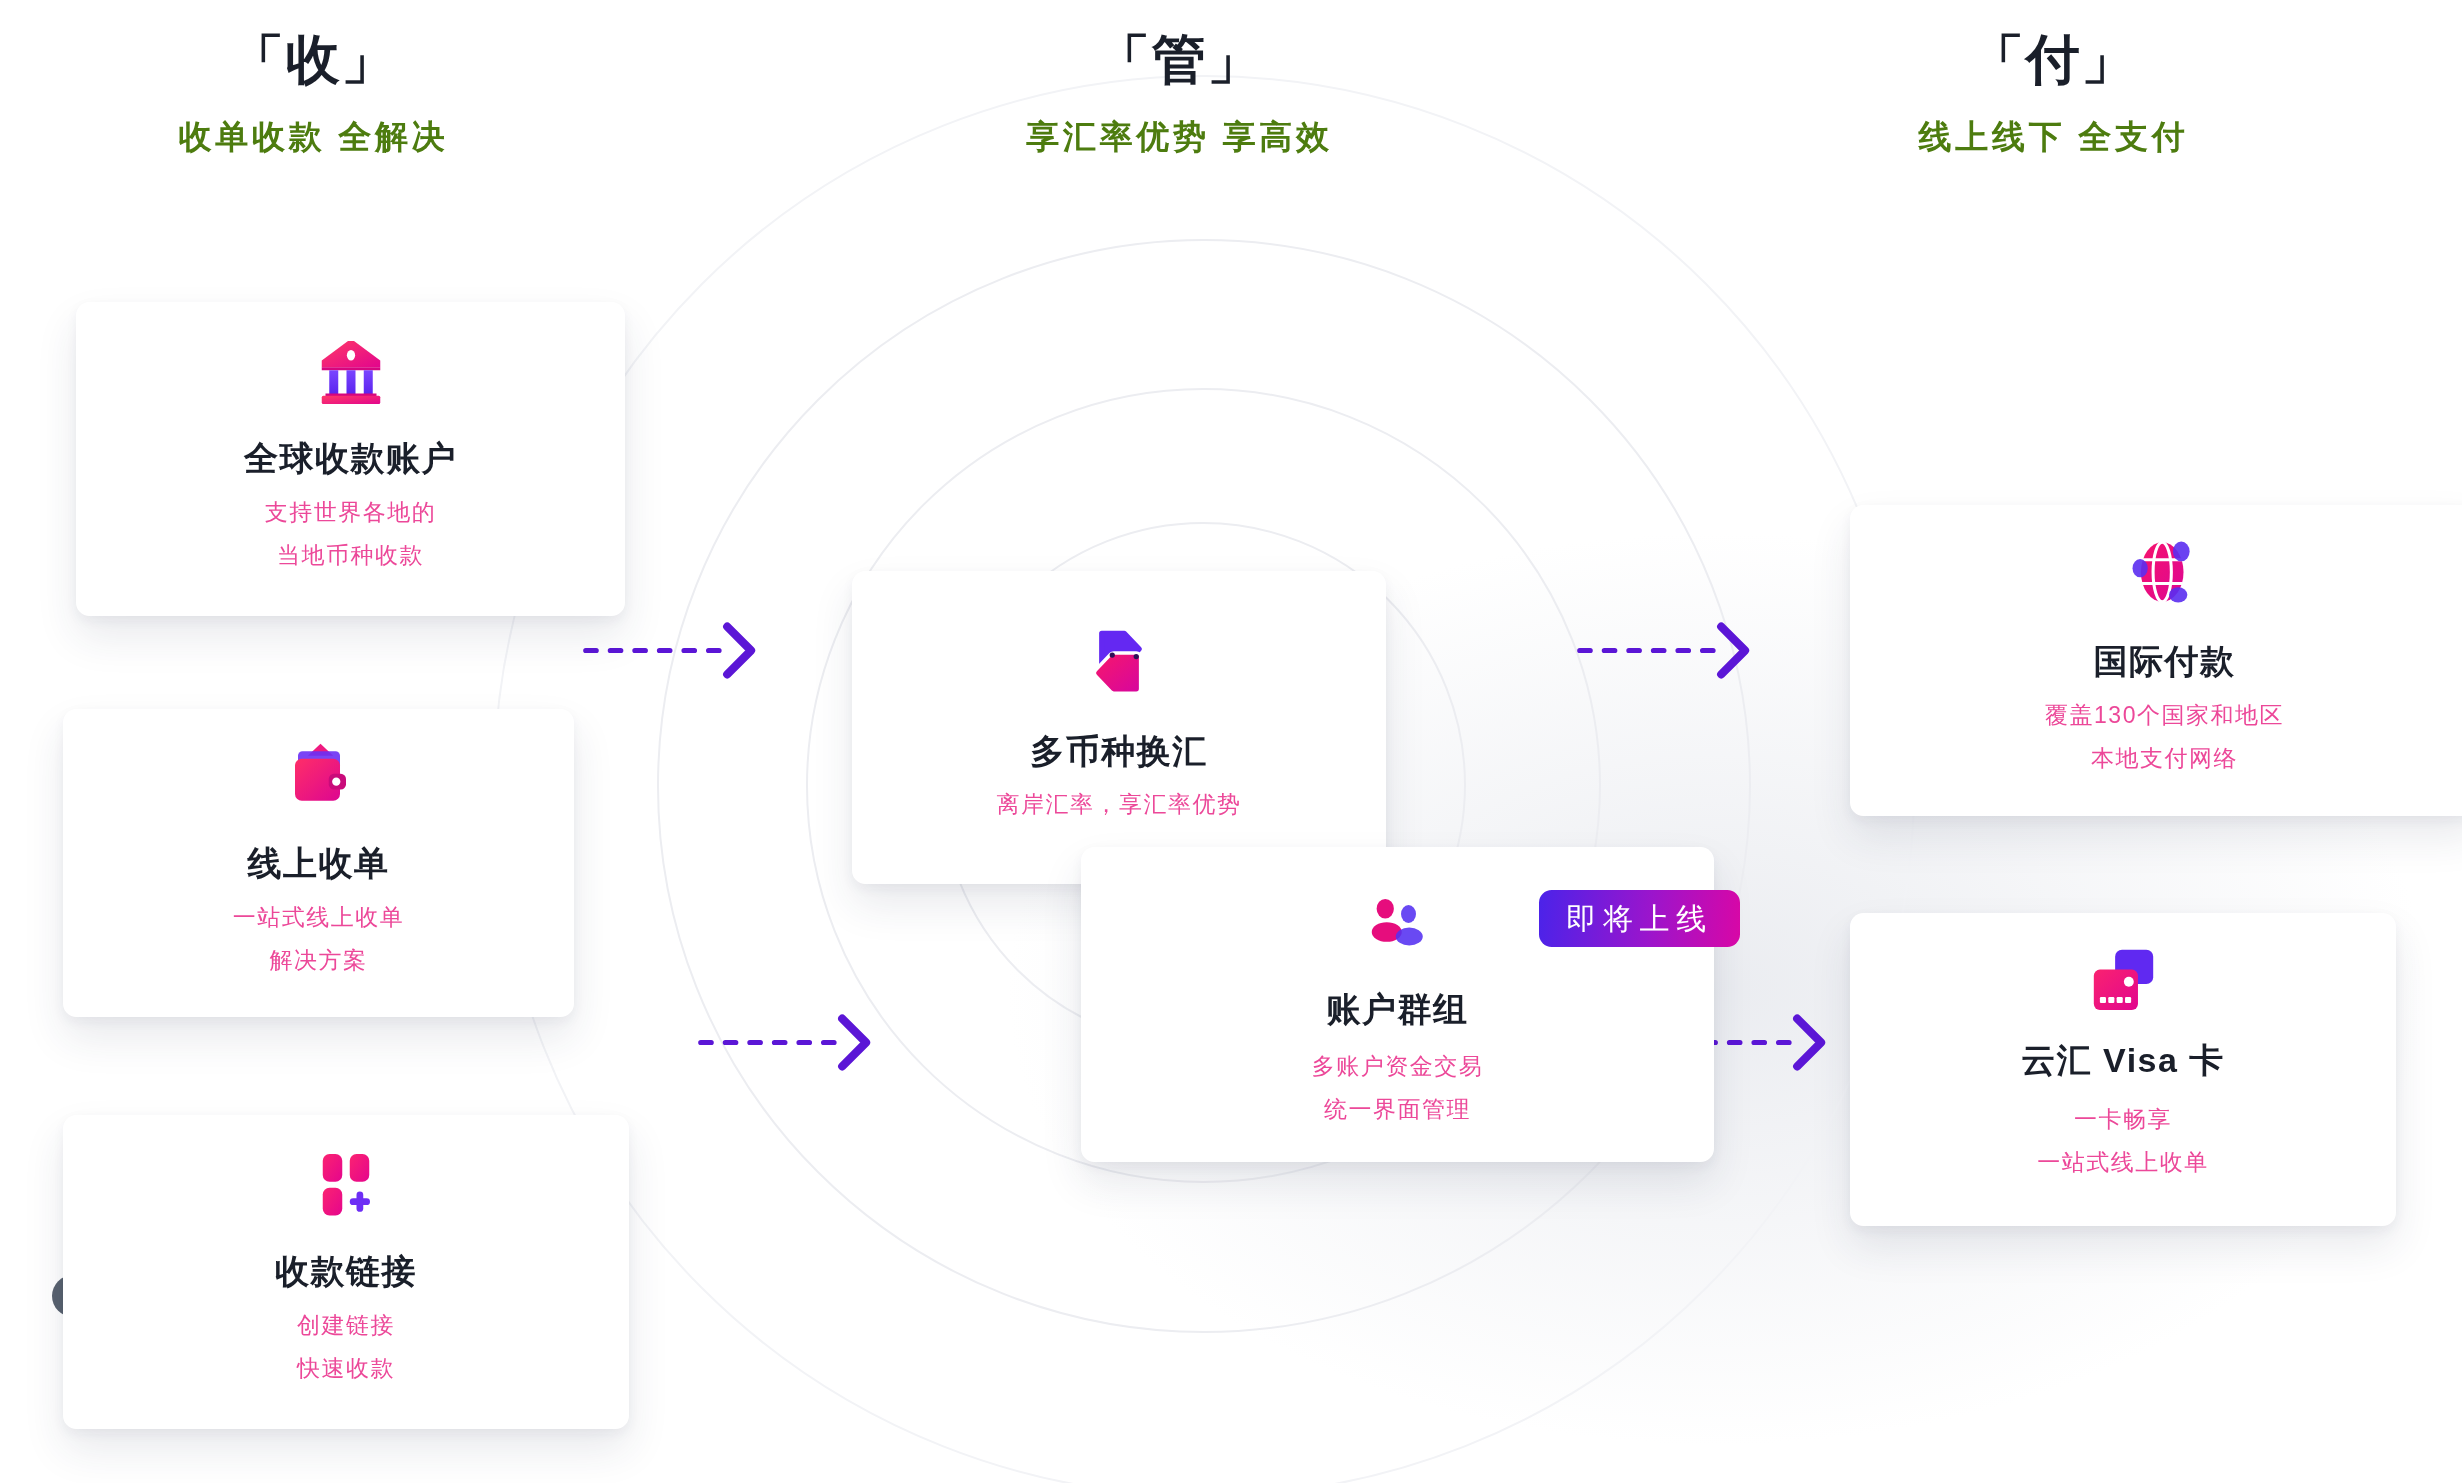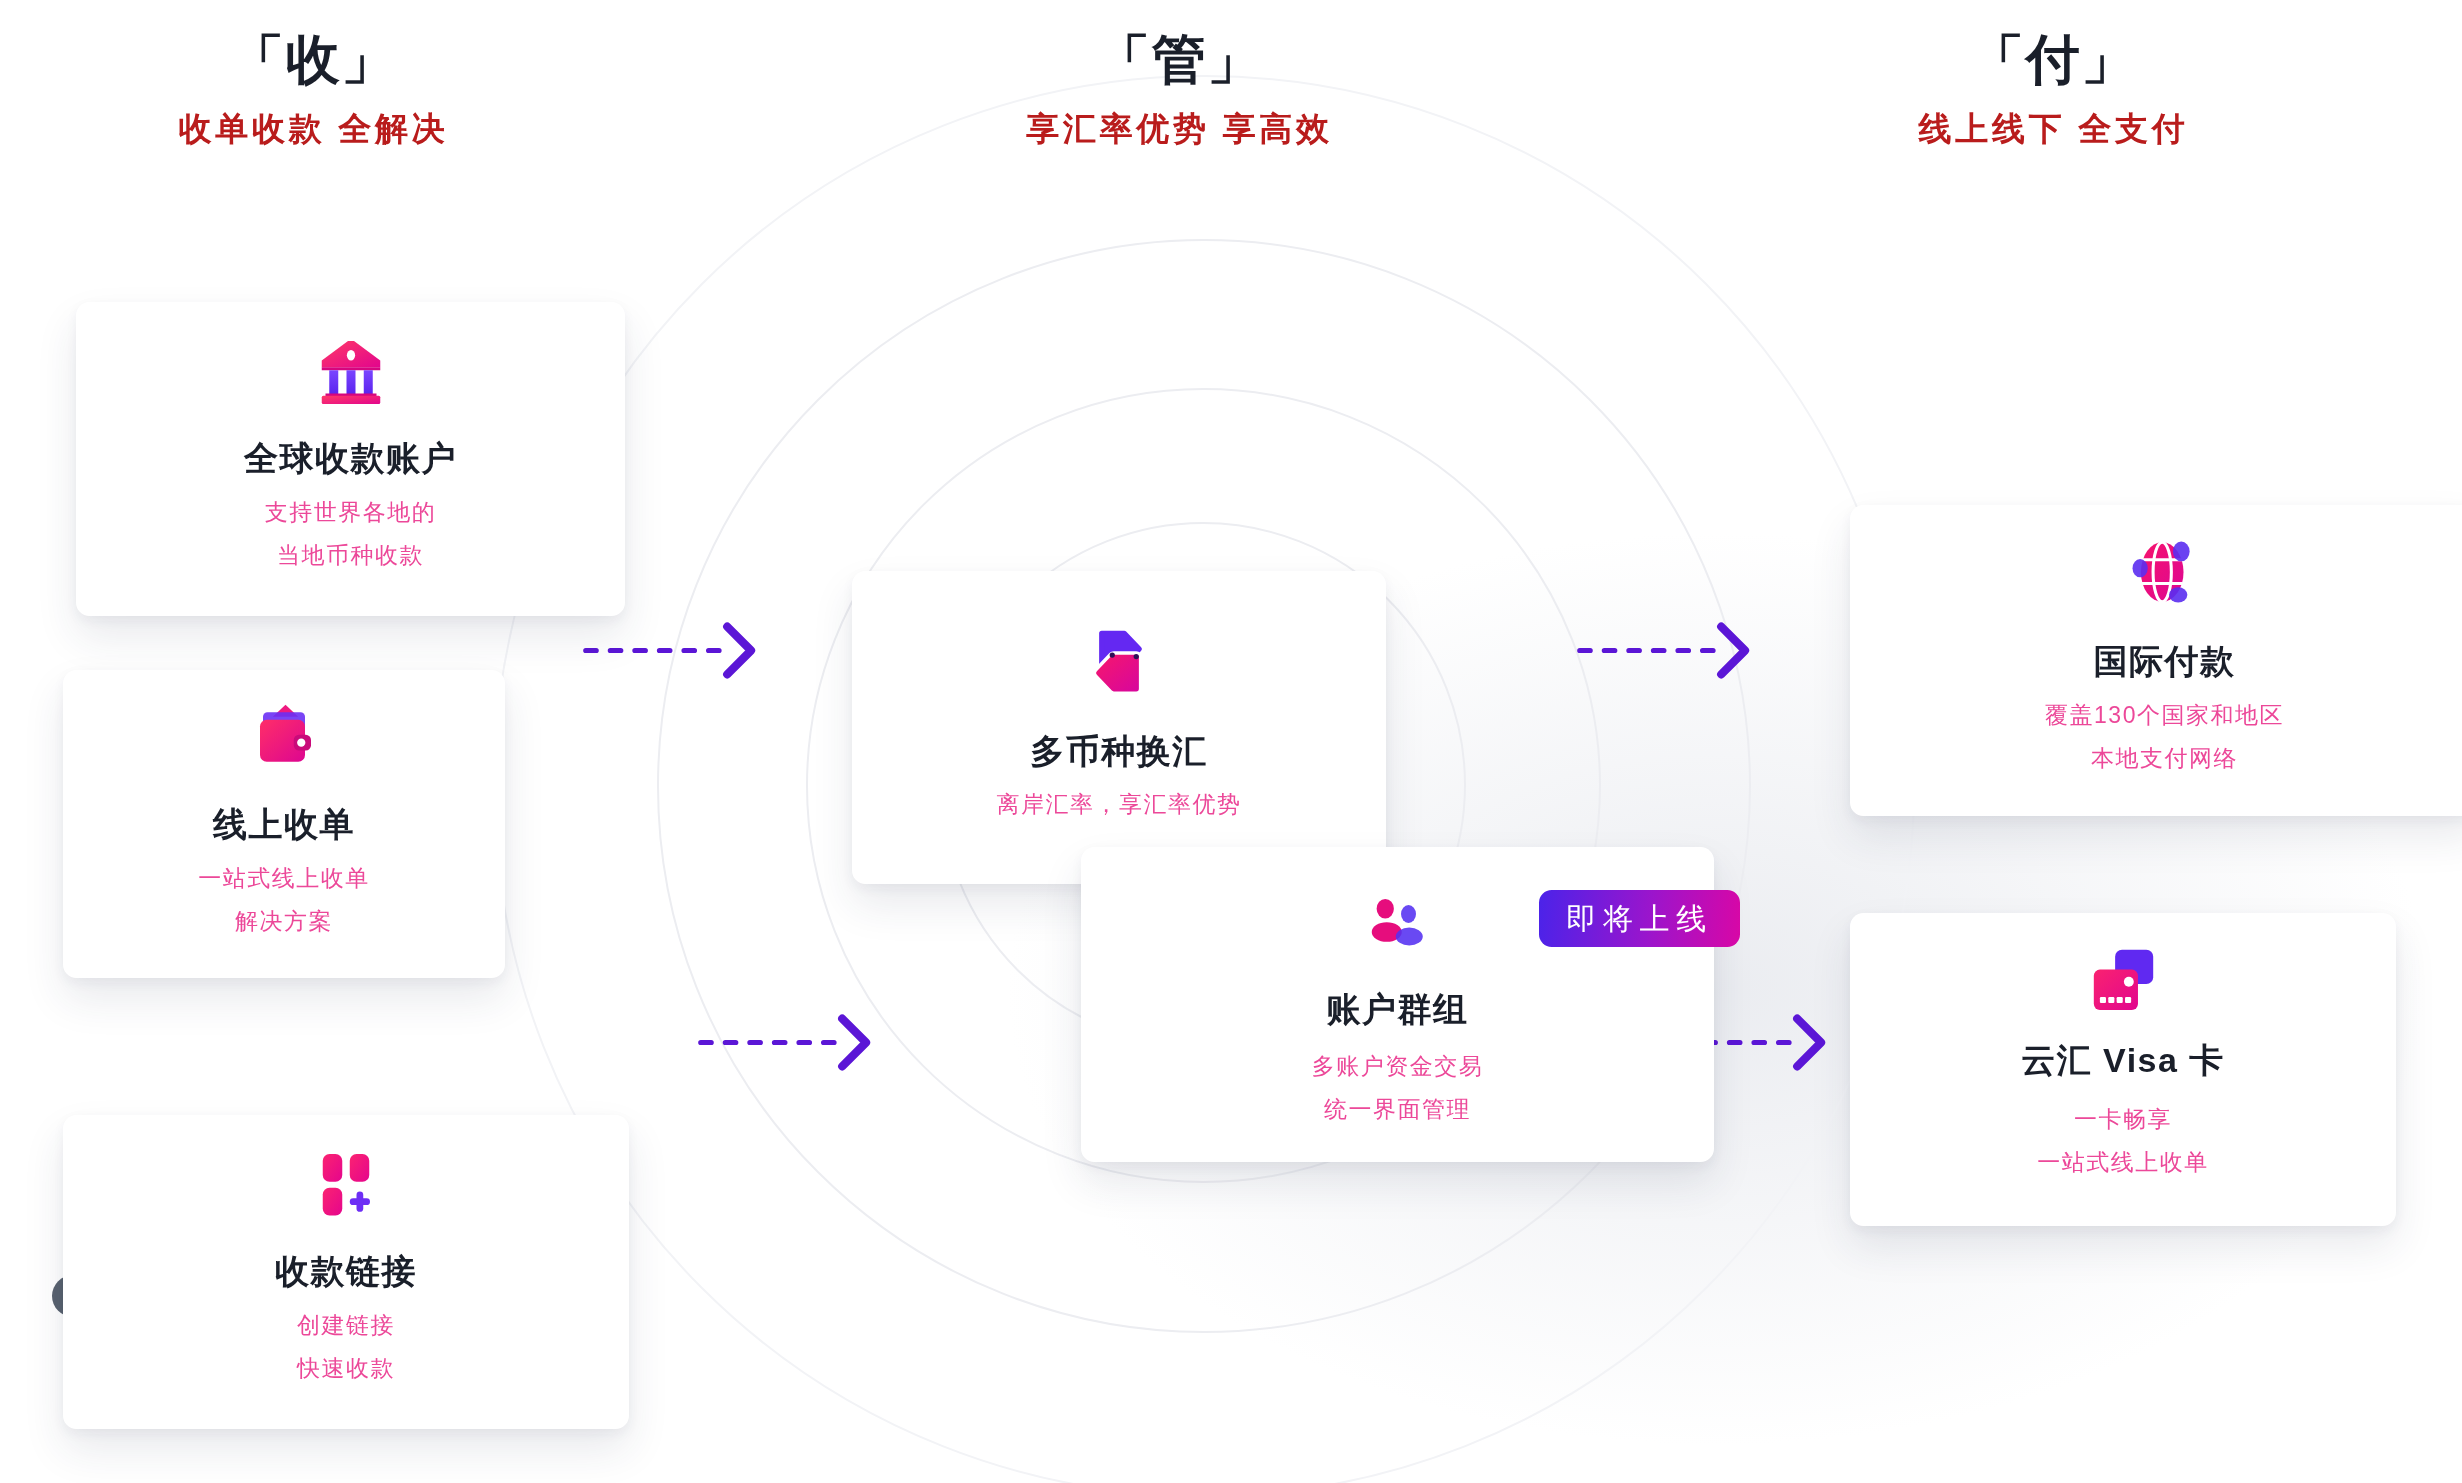--- a/index.html
+++ b/index.html
@@ -28,22 +28,22 @@
 
   
   .col-header{position:absolute;width:567px;text-align:center;z-index:1;}
   .col-header.c1{left:30px;top:27px;}
   .col-header.c2{left:896px;top:27px;}
   .col-header.c3{left:1770px;top:27px;}
   .col-title{
     font-size:54px;line-height:64px;font-weight:700;color:#1a1f2a;letter-spacing:1.5px;
   }
   .col-sub{
-    margin-top:17px;font-size:33px;line-height:42px;font-weight:600;
-    color:#b91c1c;letter-spacing:3.7px;
+    margin-top:25px;font-size:33px;line-height:42px;font-weight:600;
+    color:#4d7c0f;letter-spacing:3.7px;
   }
 
   
   .card{
     position:absolute;background:#ffffff;border-radius:13.4px;text-align:center;
     box-shadow:0 21px 41px rgba(38,46,76,0.10), 0 4.5px 12px rgba(38,46,76,0.05);
     z-index:2;
   }
   .card.z3{z-index:3;}
   .card.z4{z-index:4;}
@@ -139,21 +139,21 @@
       <rect x="10" y="74" width="68" height="4" fill="#d6067f"></rect>
       <rect x="5" y="77" width="78" height="11" rx="2" fill="url(#g-bank)"></rect>
     </svg>
     <div class="card-title" style="margin-top:34px">全球收款账户</div>
     <div class="card-desc" style="margin-top:13.4px">
       <div>支持世界各地的</div>
       <div>当地币种收款</div>
     </div>
   </div>
 
-  <div class="card" style="left:63px;top:670px;width:442px;height:308px;">
+  <div class="card" style="left:63px;top:709px;width:511px;height:308px;">
     <svg class="icon" style="margin-top:34px" width="66" height="66" viewBox="0 0 88 88">
       <defs>
         <linearGradient id="g-wallet" x1="0" y1="0" x2="1" y2="1">
           <stop offset="0" stop-color="#ff2e68"></stop>
             <stop offset="1" stop-color="#dd0691"></stop>
         </linearGradient>
       </defs>
       <polygon points="46,1 63,17 29,17" fill="#ef1a80"></polygon>
       <rect x="16" y="11" width="56" height="24" rx="6" fill="#6a30f4" opacity="0.9"></rect>
       <rect x="12" y="21" width="60" height="56" rx="9" fill="url(#g-wallet)"></rect>

